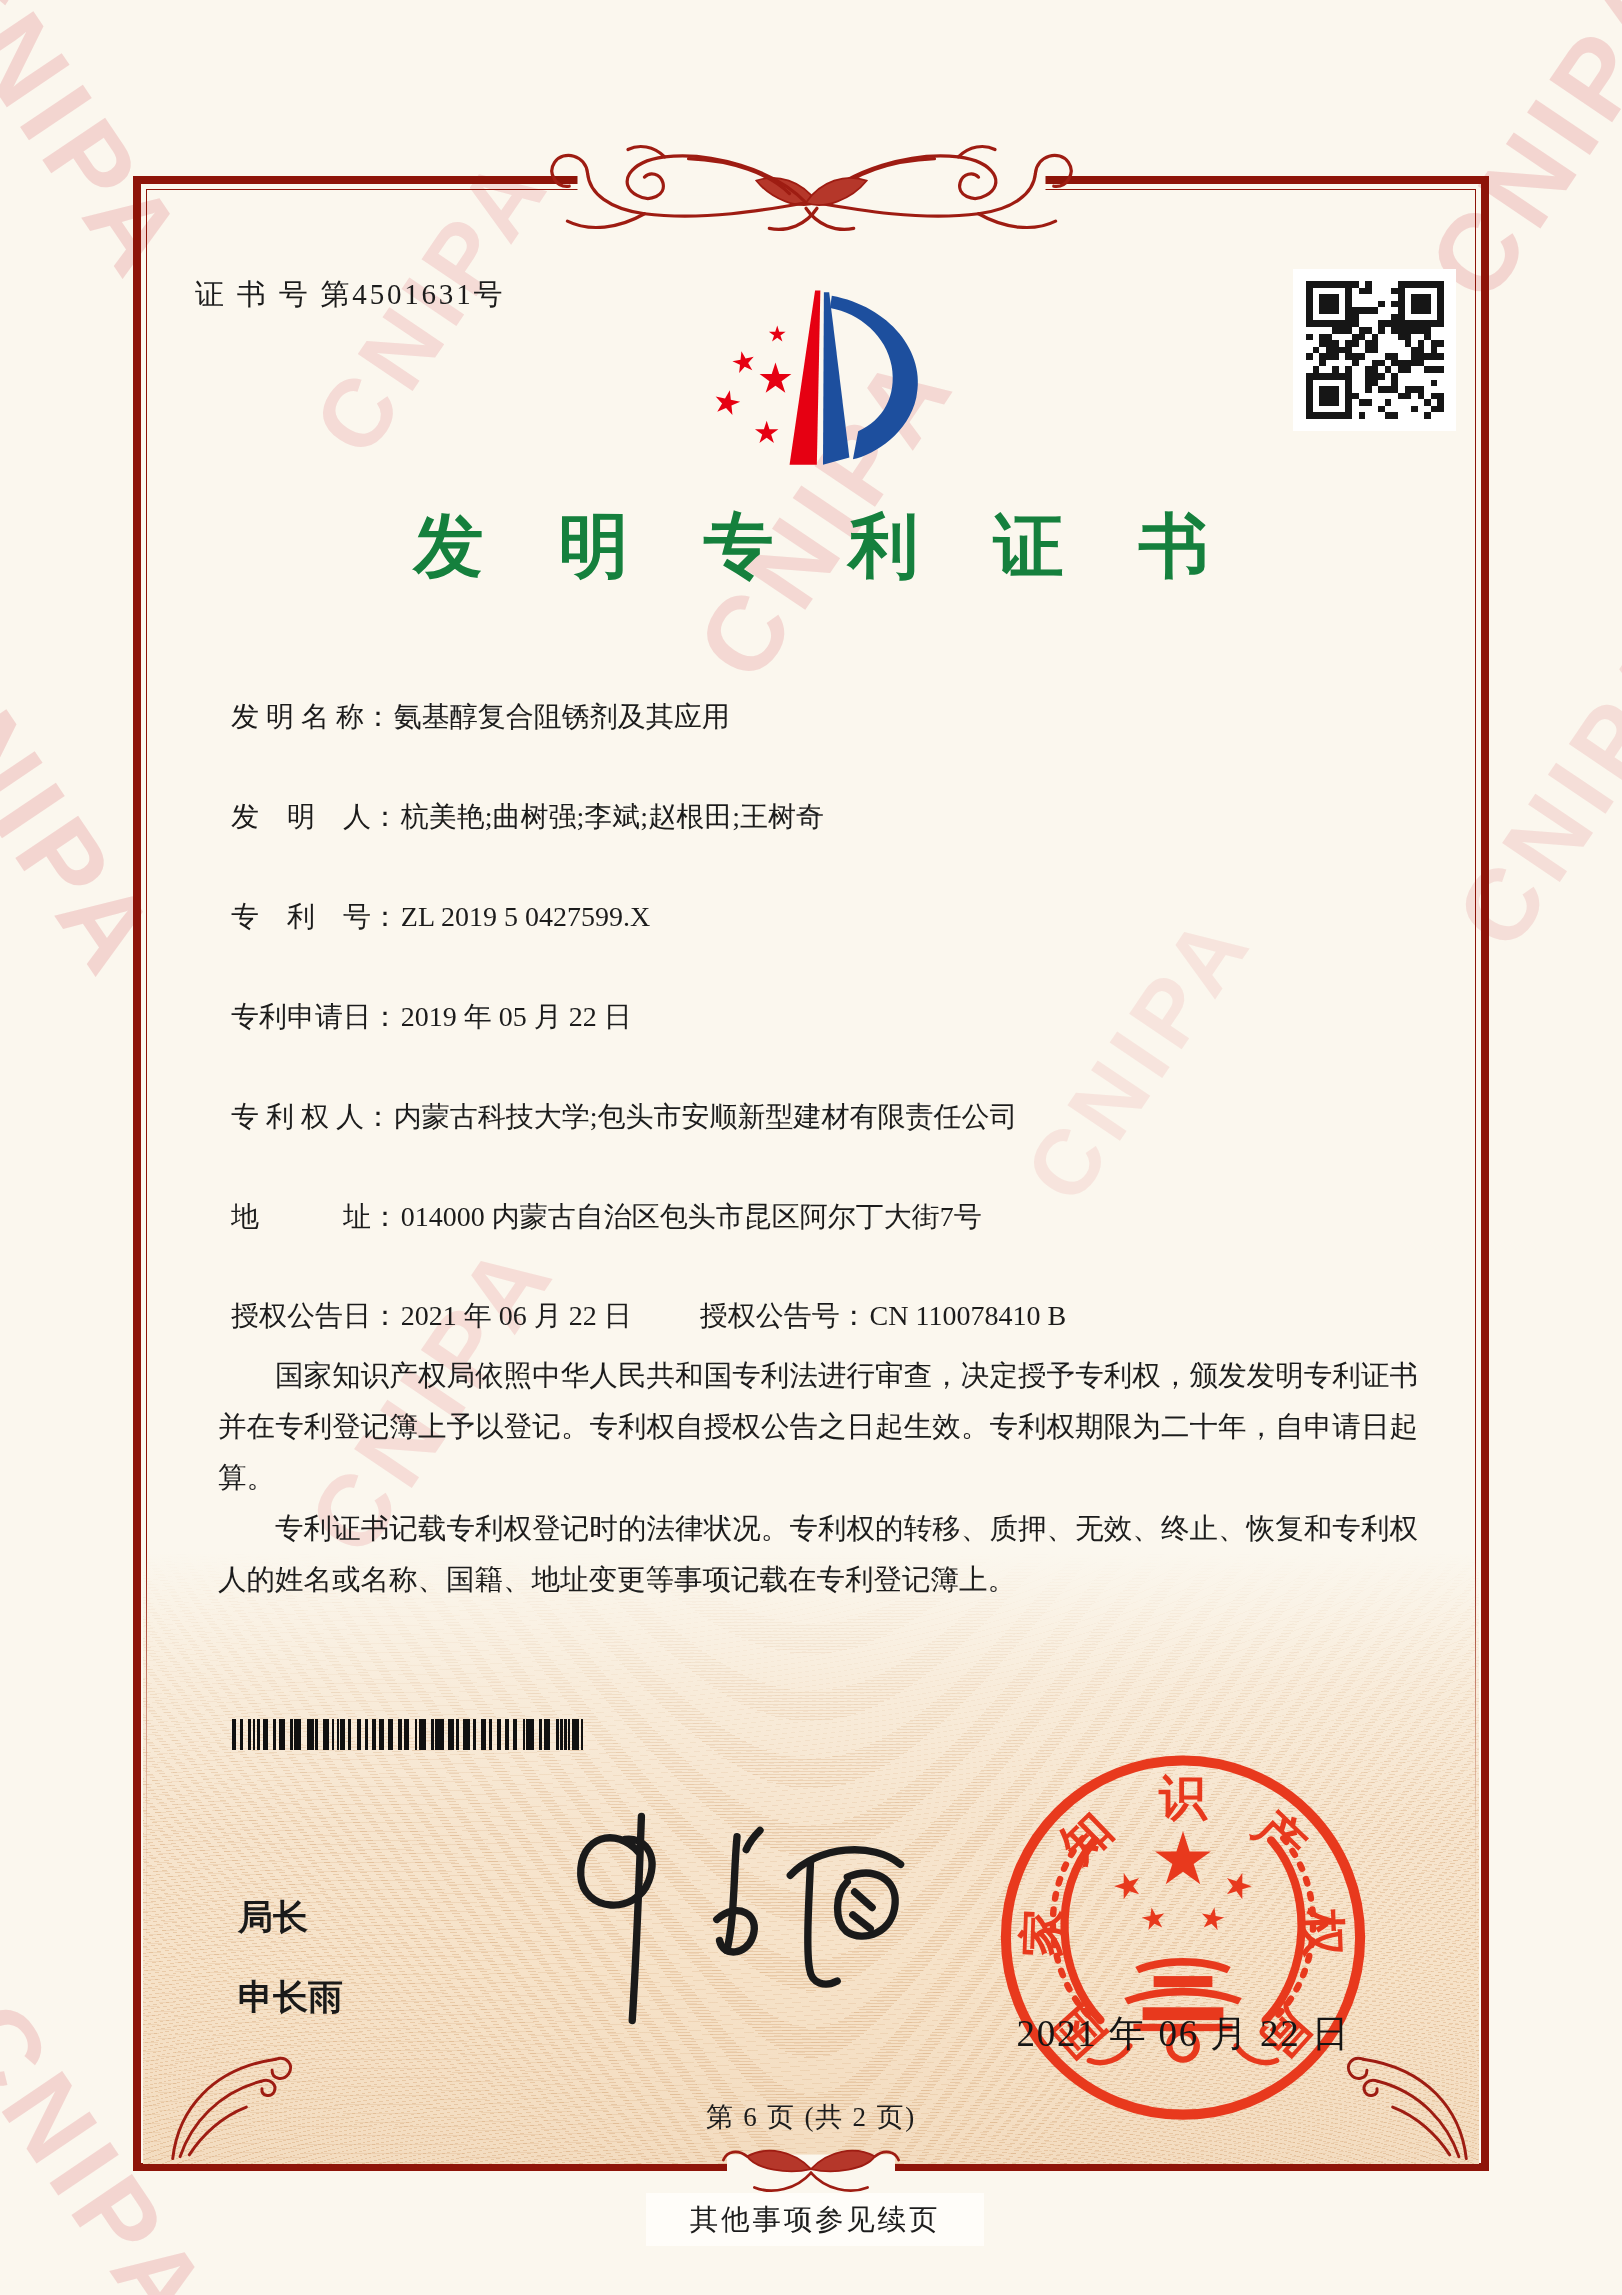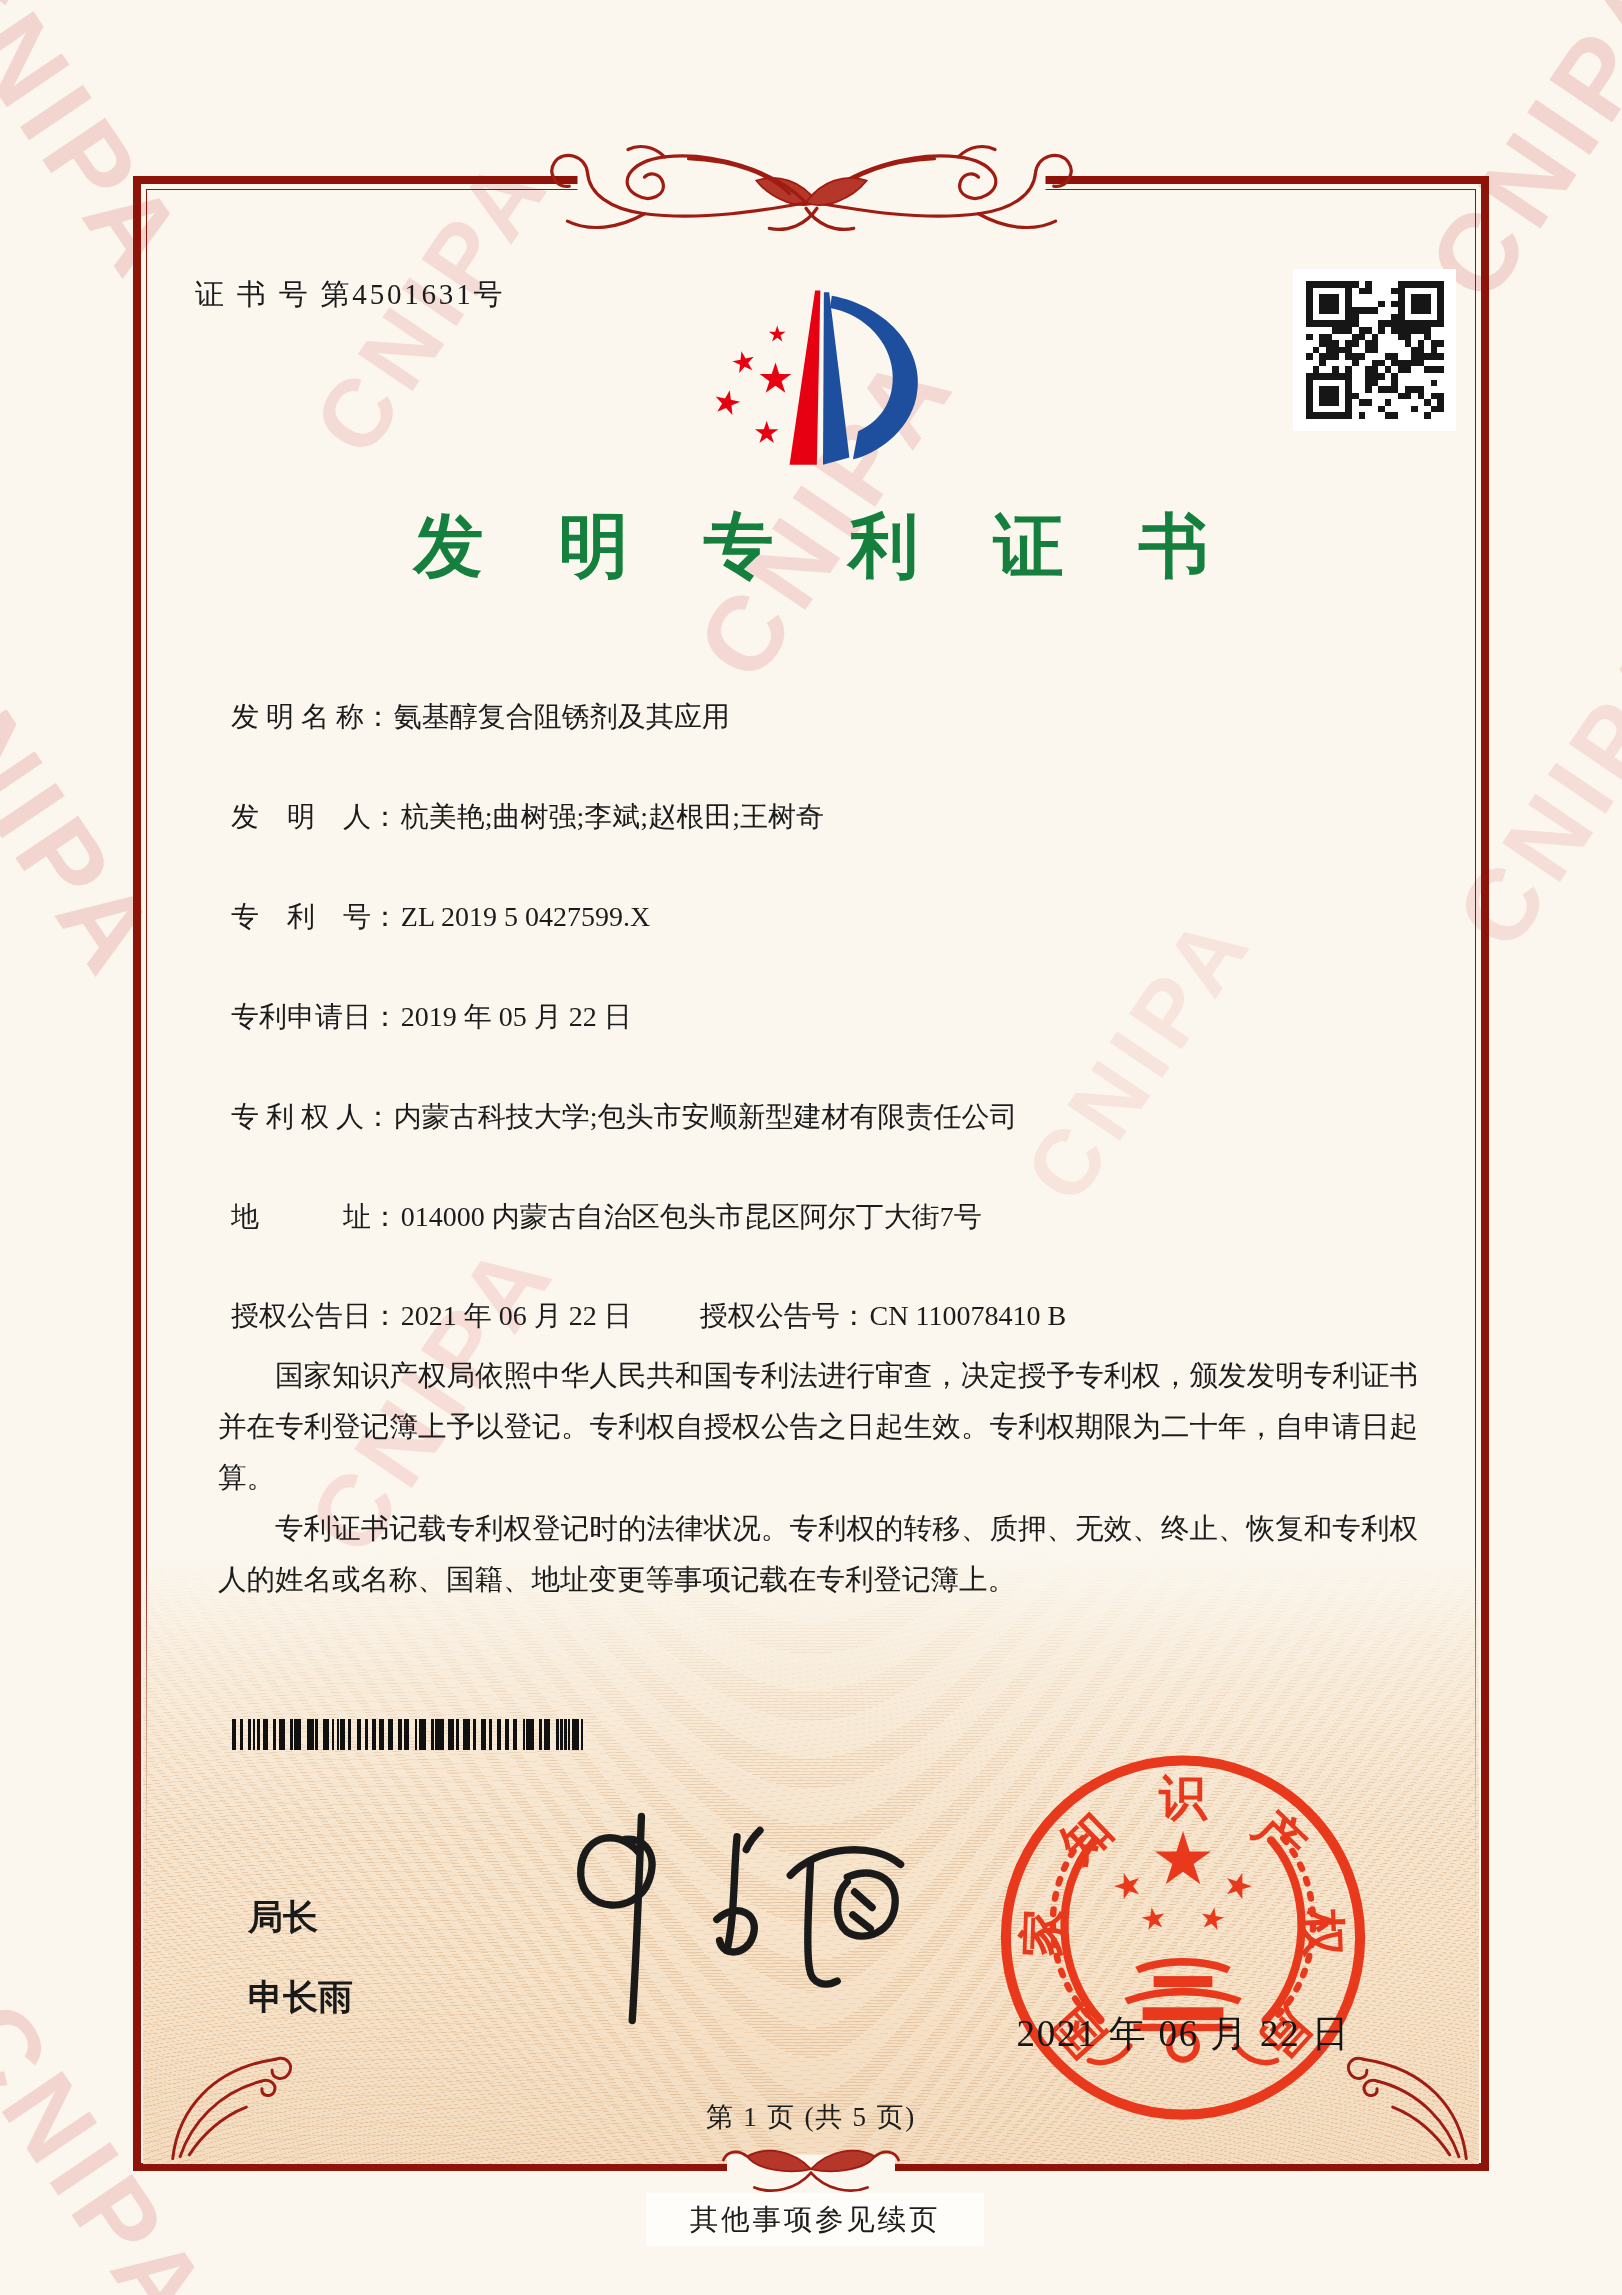--- a/index.html
+++ b/index.html
@@ -67,21 +67,21 @@
   .paras p{margin:0;font-size:28.5px;line-height:51px;text-indent:57px;text-align:justify;}
 
   
   .barcode{position:absolute;left:232px;top:1719px;width:356px;height:31px;z-index:2;
      background:
        repeating-linear-gradient(90deg,#101010 0 2.8px,transparent 2.8px 8.3px),
        repeating-linear-gradient(90deg,#101010 0 3.7px,transparent 3.7px 15.6px),
        repeating-linear-gradient(90deg,#101010 0 1.8px,transparent 1.8px 21px);}
 
   
-  .director{position:absolute;left:248px;z-index:3;font-size:35px;font-weight:bold;
+  .director{position:absolute;left:238px;z-index:3;font-size:35px;font-weight:bold;
             font-family:Liberation Serif, serif;color:#1a1a1a;}
   .director.t{top:1894px;} .director.n{top:1974px;}
   .sign{position:absolute;left:487px;top:1811px;width:432px;height:216px;z-index:3;}
 
   
   .seal{position:absolute;left:990px;top:1743px;width:386px;height:390px;z-index:3;}
   .seal svg{position:absolute;left:0;top:0;}
   .seal-ring-text span{font-size:48px;font-weight:bold;color:#e8391d;
         font-family:"Liberation Serif","DejaVu Serif",serif;}
   .seal-date{position:absolute;left:976px;top:2009px;width:415px;z-index:4;text-align:center;
@@ -405,19 +405,19 @@
         <span style="position: absolute; left: 53px; top: 190px; transform: translate(-50%, -50%) rotate(-88deg);">家</span>
         <span style="position: absolute; left: 96px; top: 94px; transform: translate(-50%, -50%) rotate(-44deg);">知</span>
         <span style="position: absolute; left: 193px; top: 55px; transform: translate(-50%, -50%) rotate(0deg);">识</span>
         <span style="position: absolute; left: 290px; top: 94px; transform: translate(-50%, -50%) rotate(44deg);">产</span>
         <span style="position: absolute; left: 332px; top: 190px; transform: translate(-50%, -50%) rotate(88deg);">权</span>
         <span style="position: absolute; left: 297px; top: 288px; transform: translate(-50%, -50%) rotate(132deg);">局</span>
       </div>
   </div>
   <div class="seal-date">2021 年 06 月 22 日</div>
 
-  <div class="page-info">第 1 页 (共 5 页)</div>
+  <div class="page-info">第 6 页 (共 2 页)</div>
   <div class="note-box">
     <span>其他事项参见续页</span>
   </div>
 
 </div>
 
 
 </body></html>

